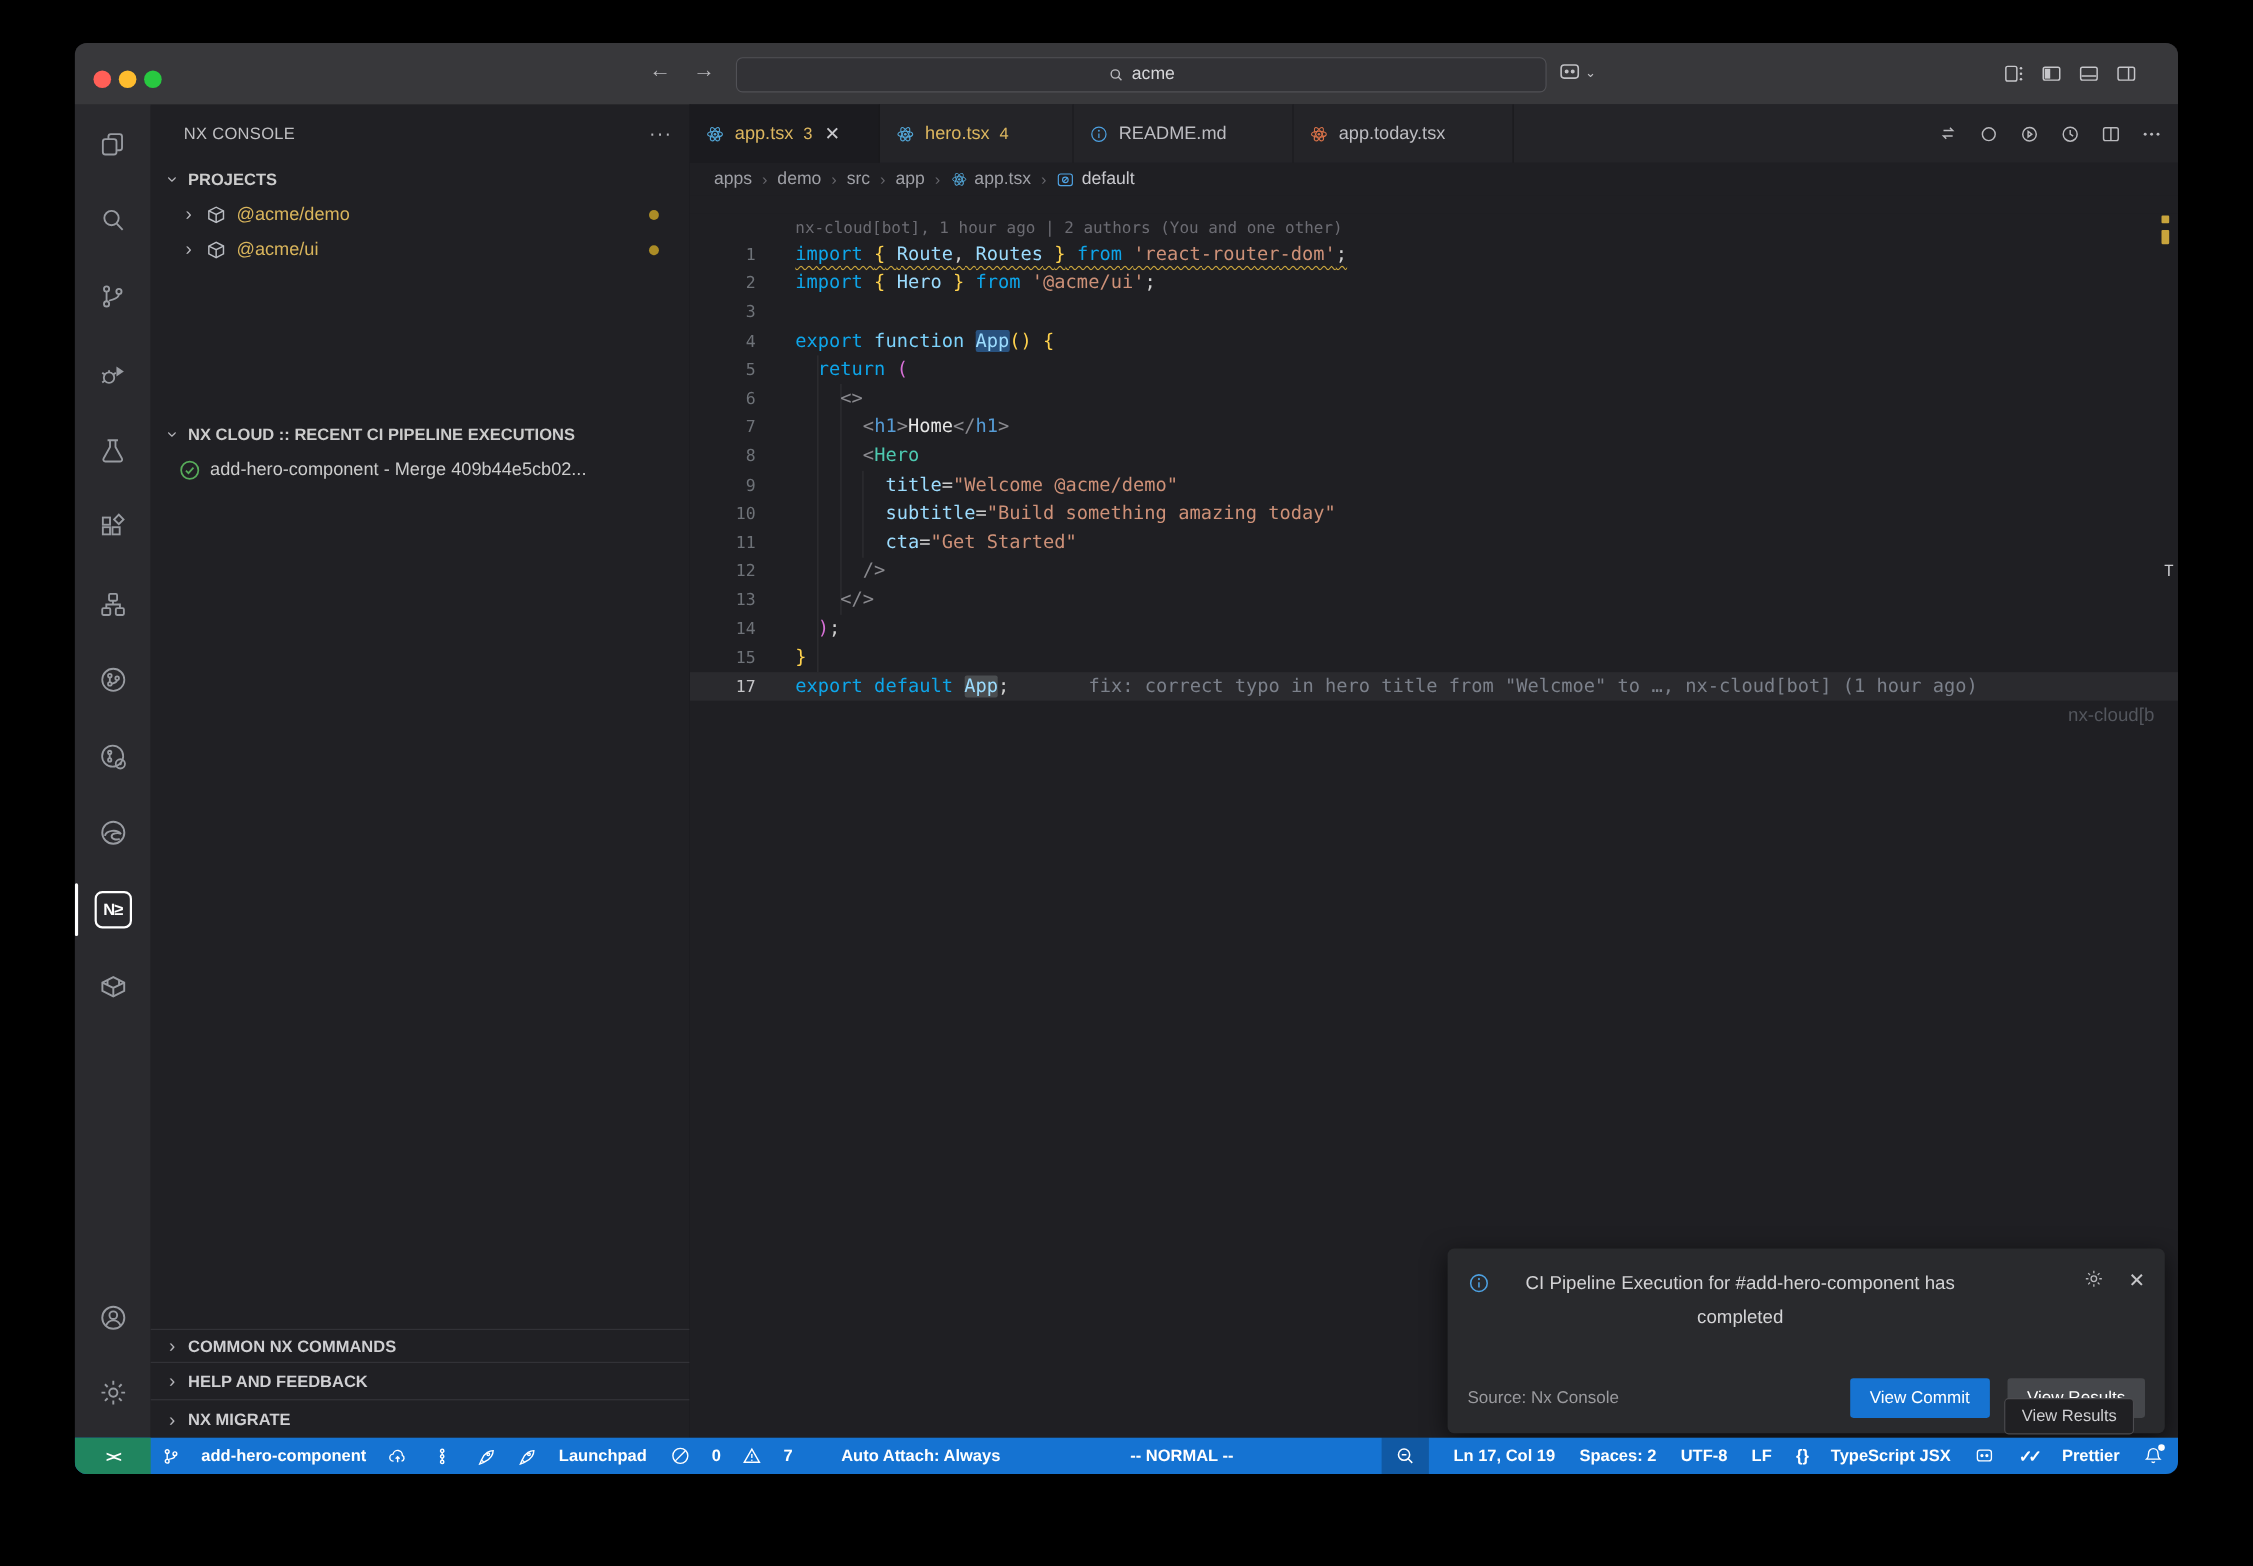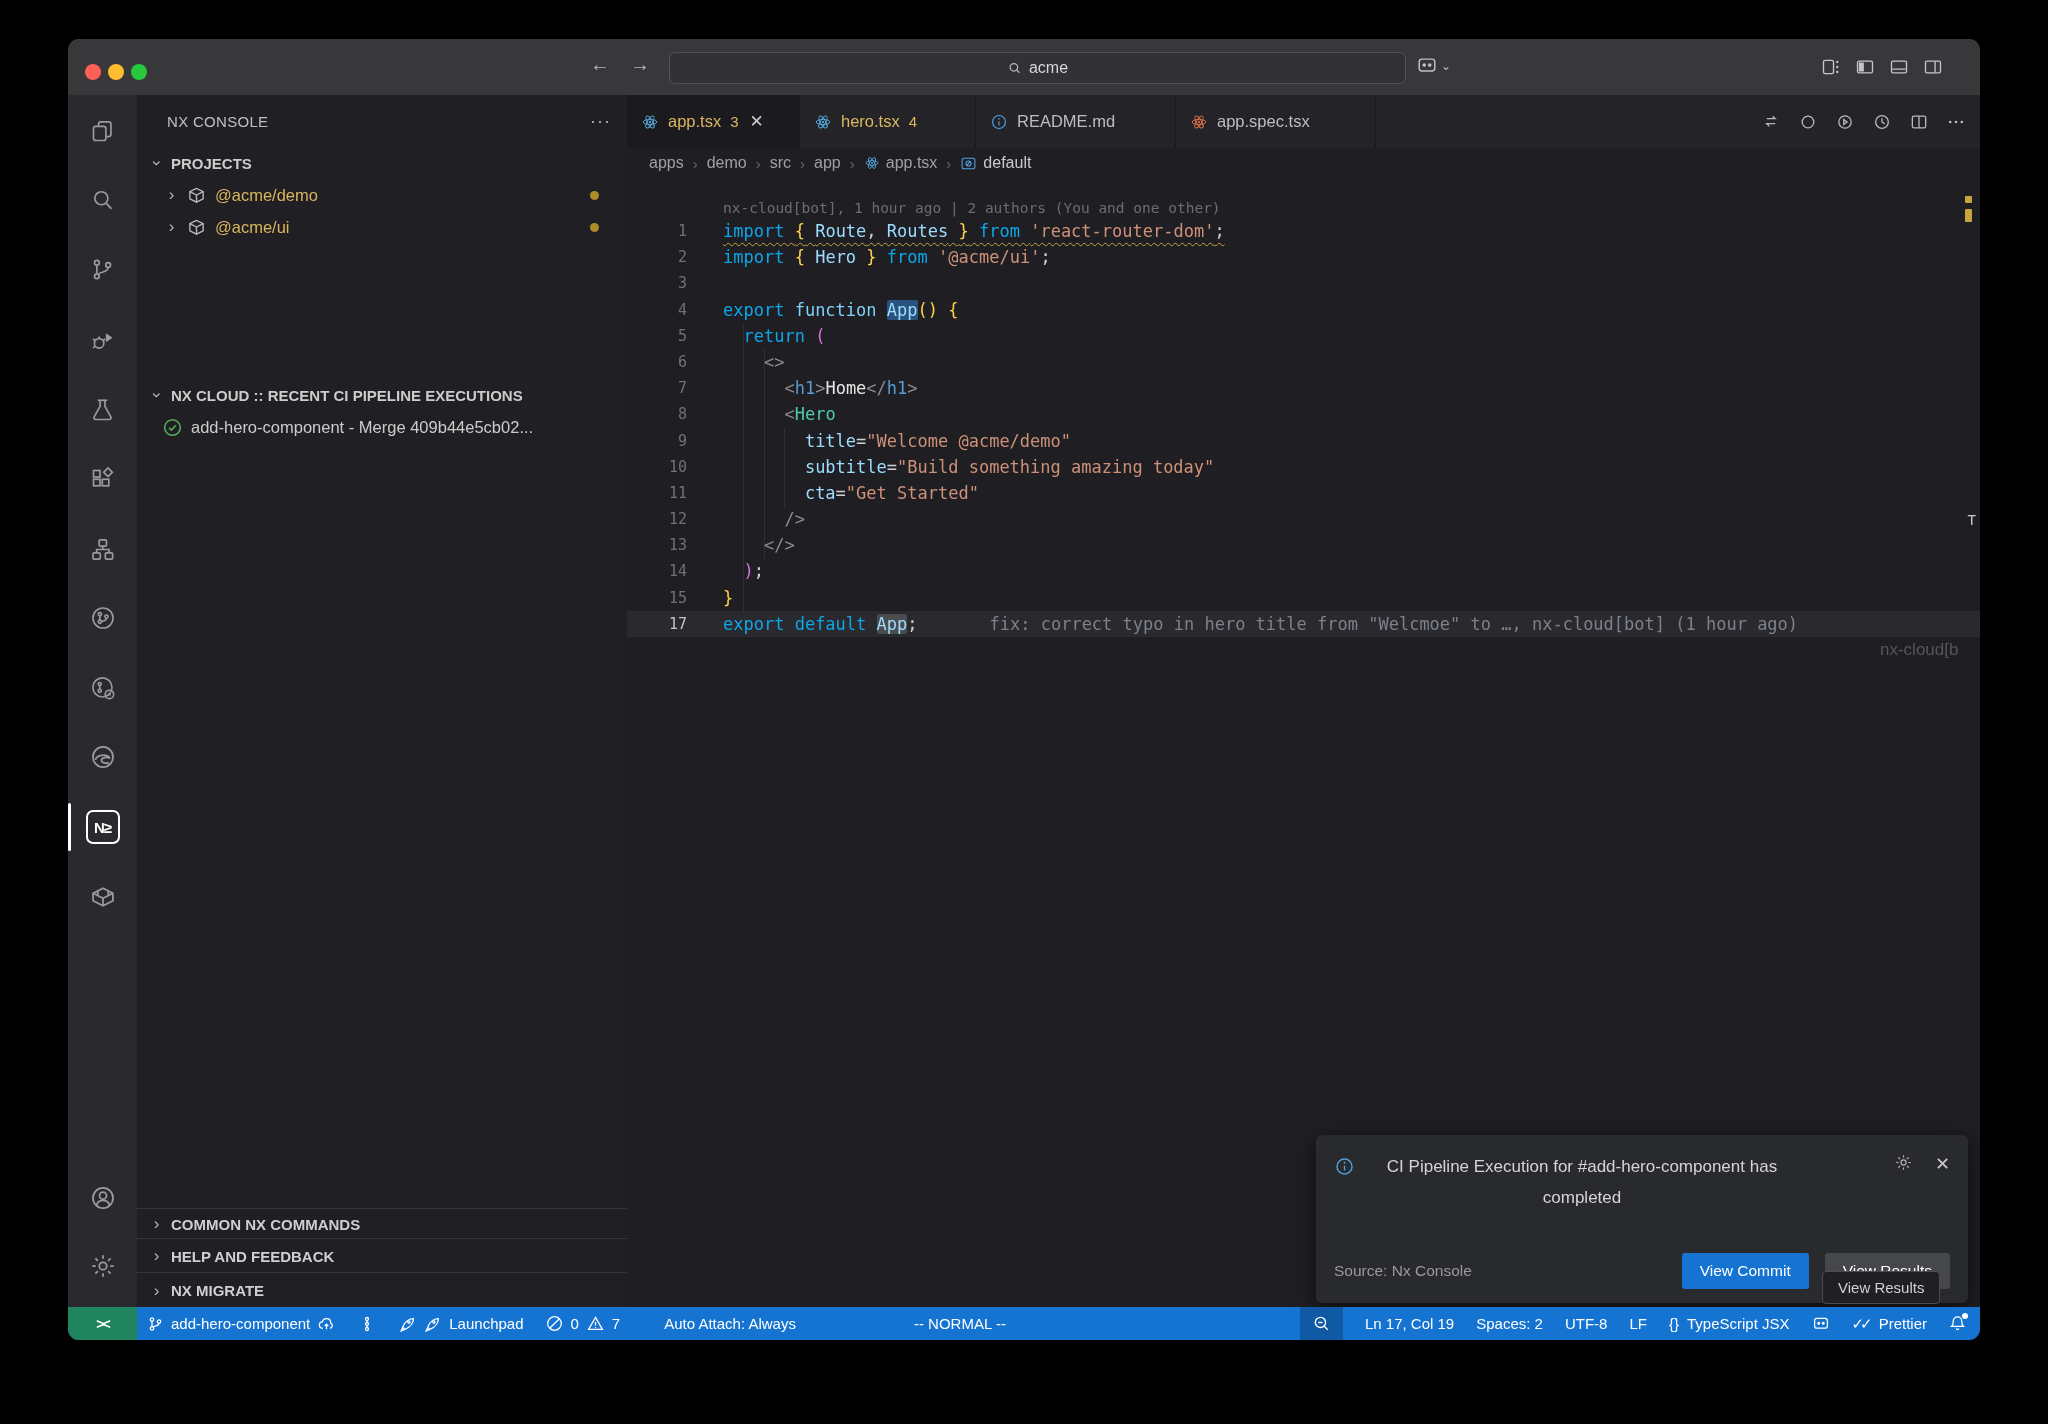--- a/index.html
+++ b/index.html
@@ -82,21 +82,21 @@
   .notif-btns{margin-left:auto;display:flex;gap:16px;}
   .btn{height:36px;display:flex;align-items:center;padding:0 18px;font-size:15.5px;color:#fff;border-radius:3px;}
   .btn.primary{background:#1673d1;}
   .btn.secondary{background:#45474b;}
   .tooltip{position:absolute;left:1754px;top:1232px;padding:7px 15px;background:#202023;border:1px solid #4c4c50;border-radius:4px;font-size:15px;color:#cfcfd2;z-index:60;}
   .notif-close{font-size:18px;color:#c6c6c9;}
 
   
   .statusbar{position:absolute;left:0;right:0;bottom:0;height:33px;background:#1573d2;display:flex;align-items:center;color:#fff;font-size:15px;z-index:50;}
   .remote-ind{width:69px;height:33px;background:#20855f;display:flex;align-items:center;justify-content:center;font-weight:700;font-size:14px;letter-spacing:-2px;}
-  .sb-item{display:flex;align-items:center;gap:8px;white-space:nowrap;}
+  .sb-item{display:flex;align-items:center;gap:20px;white-space:nowrap;font-weight:bold;}
   .sb-left{display:flex;align-items:center;}
   .sb-right{margin-left:auto;display:flex;align-items:center;gap:22px;padding-right:14px;}
   .zoombox{background:rgba(0,0,0,.22);height:33px;display:flex;align-items:center;padding:0 13px;}
   .bell-wrap{position:relative;}
   .bell-dot{position:absolute;right:-2px;top:-2px;width:6px;height:6px;background:#fff;border-radius:50%;}
   .checks{letter-spacing:-4px;font-size:15px;margin-right:2px;}
   svg{flex:none;}
 </style>
 </head>
 <body>
@@ -330,21 +330,21 @@
             </svg>
           <span>README.md</span>
         </div>
         <div class="tab" style="left:549px;width:200px;">
           <svg width="18" height="18" viewBox="0 0 24 24" fill="none" stroke="#d77148" stroke-width="1.3">
               <circle cx="12" cy="12" r="1.6" fill="#d77148" stroke="none"></circle>
               <ellipse cx="12" cy="12" rx="9" ry="3.6"></ellipse>
               <ellipse cx="12" cy="12" rx="9" ry="3.6" transform="rotate(60 12 12)"></ellipse>
               <ellipse cx="12" cy="12" rx="9" ry="3.6" transform="rotate(120 12 12)"></ellipse>
             </svg>
-          <span>app.spec.tsx</span>
+          <span>app.today.tsx</span>
         </div>
         <div class="ed-actions">
           <svg width="20" height="20" viewBox="0 0 24 24" fill="none" stroke="currentColor" stroke-width="1.6">
               <path d="M7 8h10l-3-3M17 14H7l3 3"></path>
             </svg>
           <svg width="20" height="20" viewBox="0 0 24 24" fill="none" stroke="currentColor" stroke-width="1.6">
               <circle cx="12" cy="12" r="7"></circle>
             </svg>
           <svg width="20" height="20" viewBox="0 0 24 24" fill="none" stroke="currentColor" stroke-width="1.6">
               <circle cx="12" cy="12" r="7.4"></circle>

